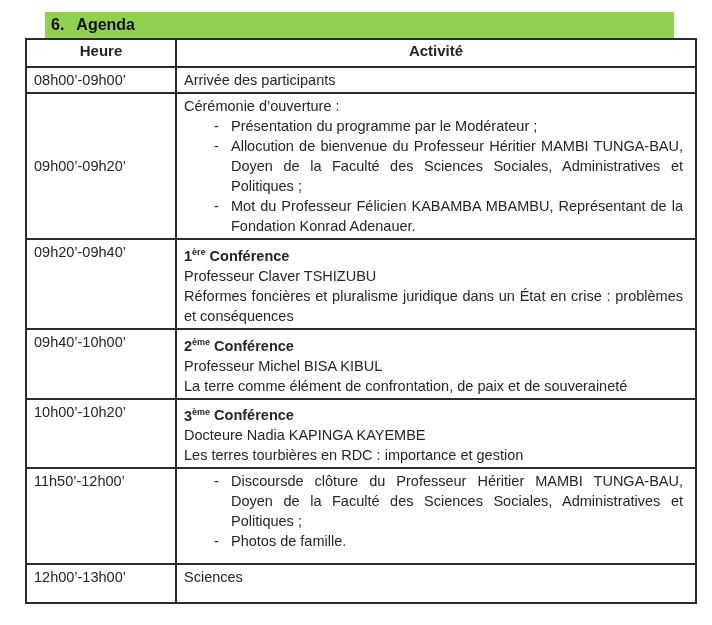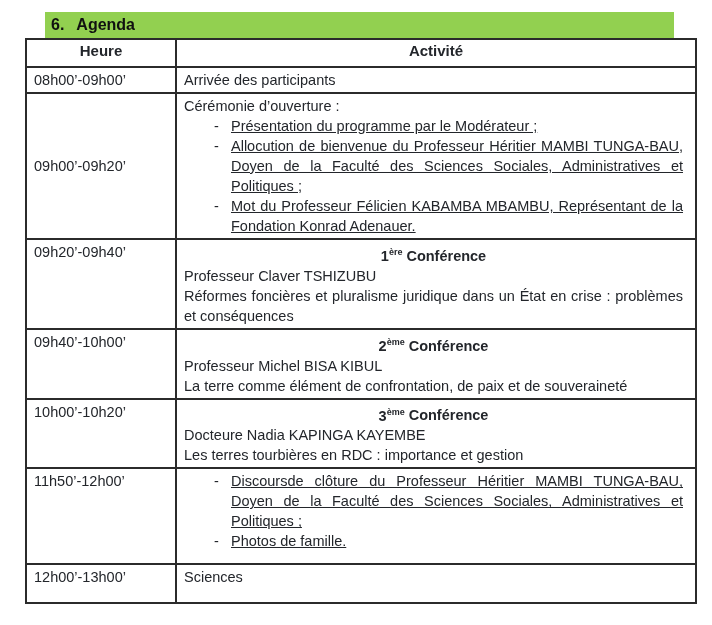--- a/index.html
+++ b/index.html
@@ -50,28 +50,27 @@
     padding:2px 4px 2px 6px;
     white-space:nowrap;
   }
   td.time.vmid{vertical-align:middle;}
   p{margin:0;}
   p.just{text-align:justify;}
   p.bullet{
     padding-left:47px;
     text-indent:-17px;
     text-align:justify;
-    text-decoration:underline;
   }
   p.bullet .dash{
     display:inline-block;
     width:17px;
     text-indent:0;
   }
-  p.conf{font-weight:bold;text-align:center;}
+  p.conf{font-weight:bold;}
   p.conf sup{font-size:9px;font-weight:bold;}
   p.conf .conf-label{margin-left:4px;}
   tr.r1{height:20px;}
   tr.r2{height:146px;}
   tr.r3{height:80px;}
   tr.r4{height:68px;}
   tr.r5{height:64px;}
   tr.r6{height:38px;}
   tr.r7{height:96px;margin-top:12px;}
   tr.r8{height:39px;}

